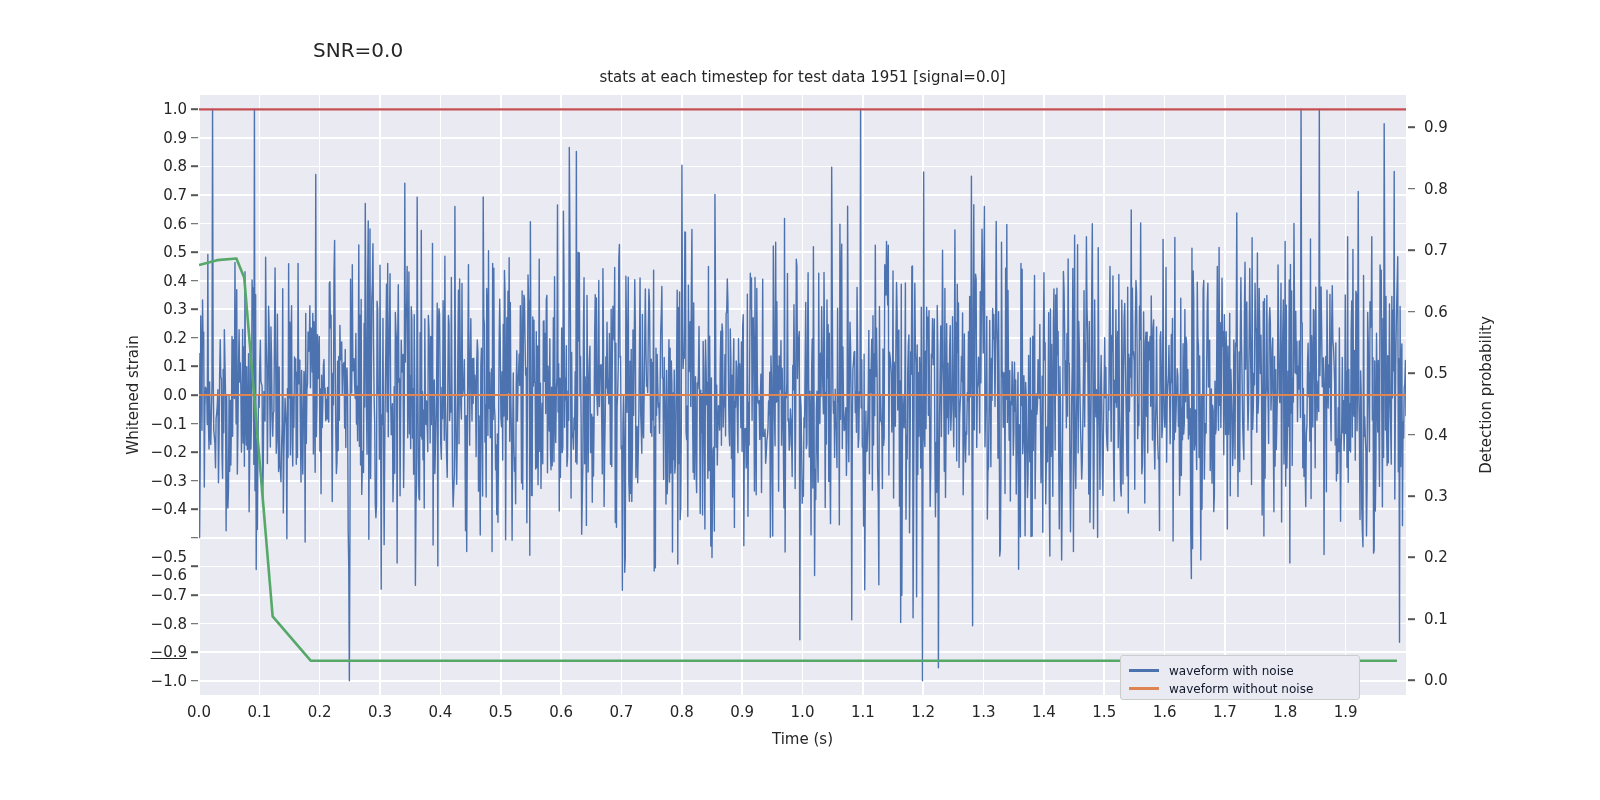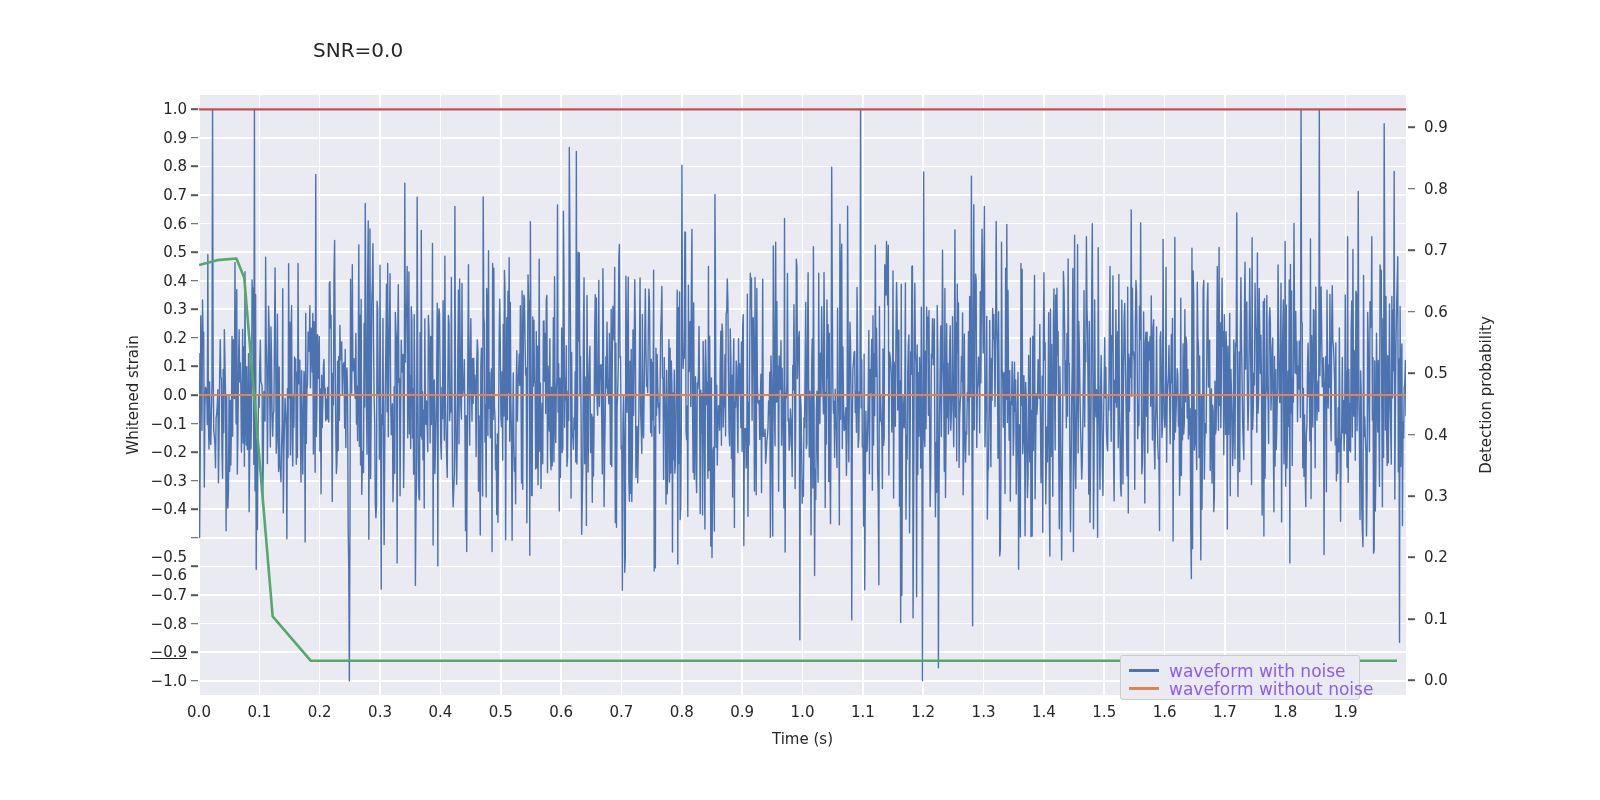--- a/index.html
+++ b/index.html
@@ -22,30 +22,31 @@
   .tick-mark{position:absolute;background:#555555;}
   .tick-left{width:7px;height:1.6px;transform:translateY(-50%);}
   .tick-right{width:7px;height:1.6px;transform:translateY(-50%);}
 
   .gridline-h{position:absolute;left:0;width:100%;height:1.6px;background:#ffffff;}
   .gridline-v{position:absolute;top:0;height:100%;width:1.6px;background:#ffffff;}
 
   .legend-box{position:absolute;left:1120px;top:655px;width:240px;height:45px;background:#eaeaf2;border:1px solid #cccccc;border-radius:3px;box-sizing:border-box;padding:5px 8px;}
   .legend-row{display:flex;align-items:center;height:17px;margin-top:1px;}
   .legend-swatch{width:30px;height:2.2px;margin-right:10px;flex:none;}
-  .legend-text{font-size:17px;color:#8b5cf6;white-space:nowrap;}
+  .legend-text{font-size:12px;color:#0f172a;white-space:nowrap;}
 
   svg.overlay{position:absolute;left:0;top:0;width:1207px;height:600px;}
 </style>
 </head>
 <body>
 
 <div id="fig">
 
   <div class="snr-label">SNR=0.0</div>
+  <div class="chart-title">stats at each timestep for test data 1951 [signal=0.0]</div>
 
   <div id="ylabel-left-holder">
       <div class="ylabel-left" style="left: 133px; top: 395px; transform: rotate(-90deg) translate(-50%, -50%);">Whitened strain</div>
     </div>
   <div id="ylabel-right-holder">
       <div class="ylabel-right" style="left: 1486px; top: 395px; transform: rotate(-90deg) translate(-50%, -50%);">Detection probability</div>
     </div>
 
   <div class="xlabel">Time (s)</div>
 

